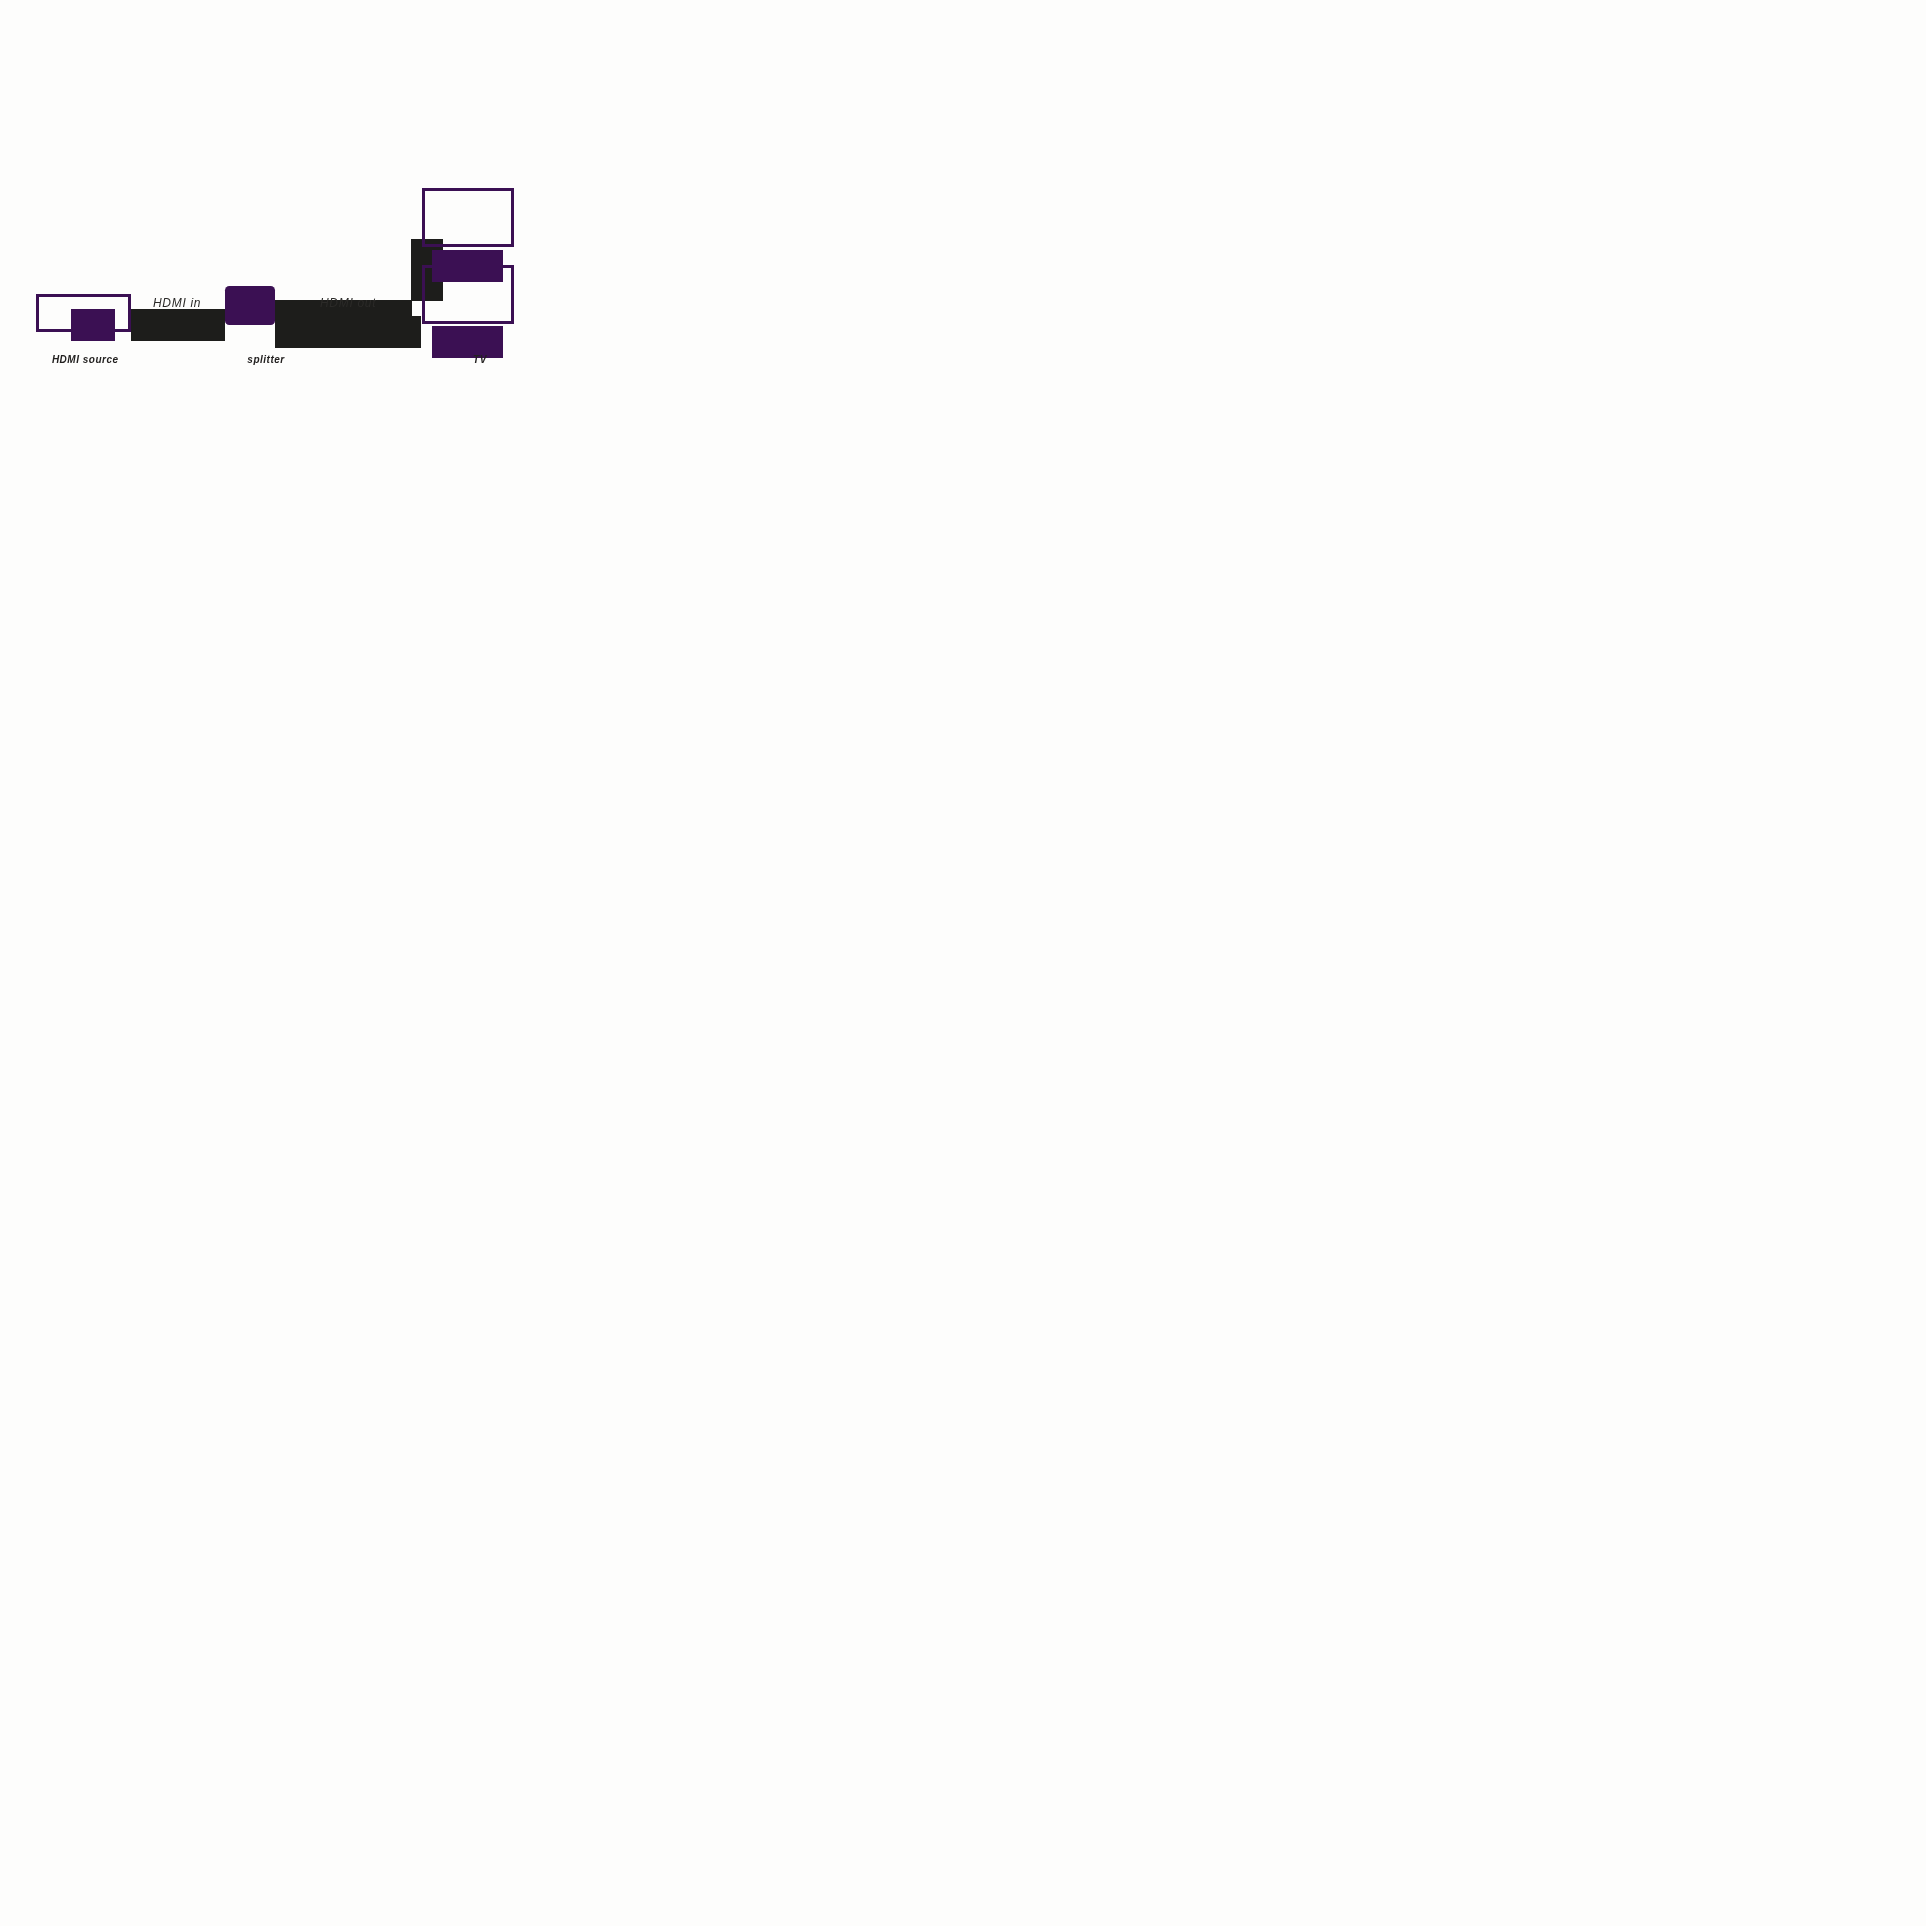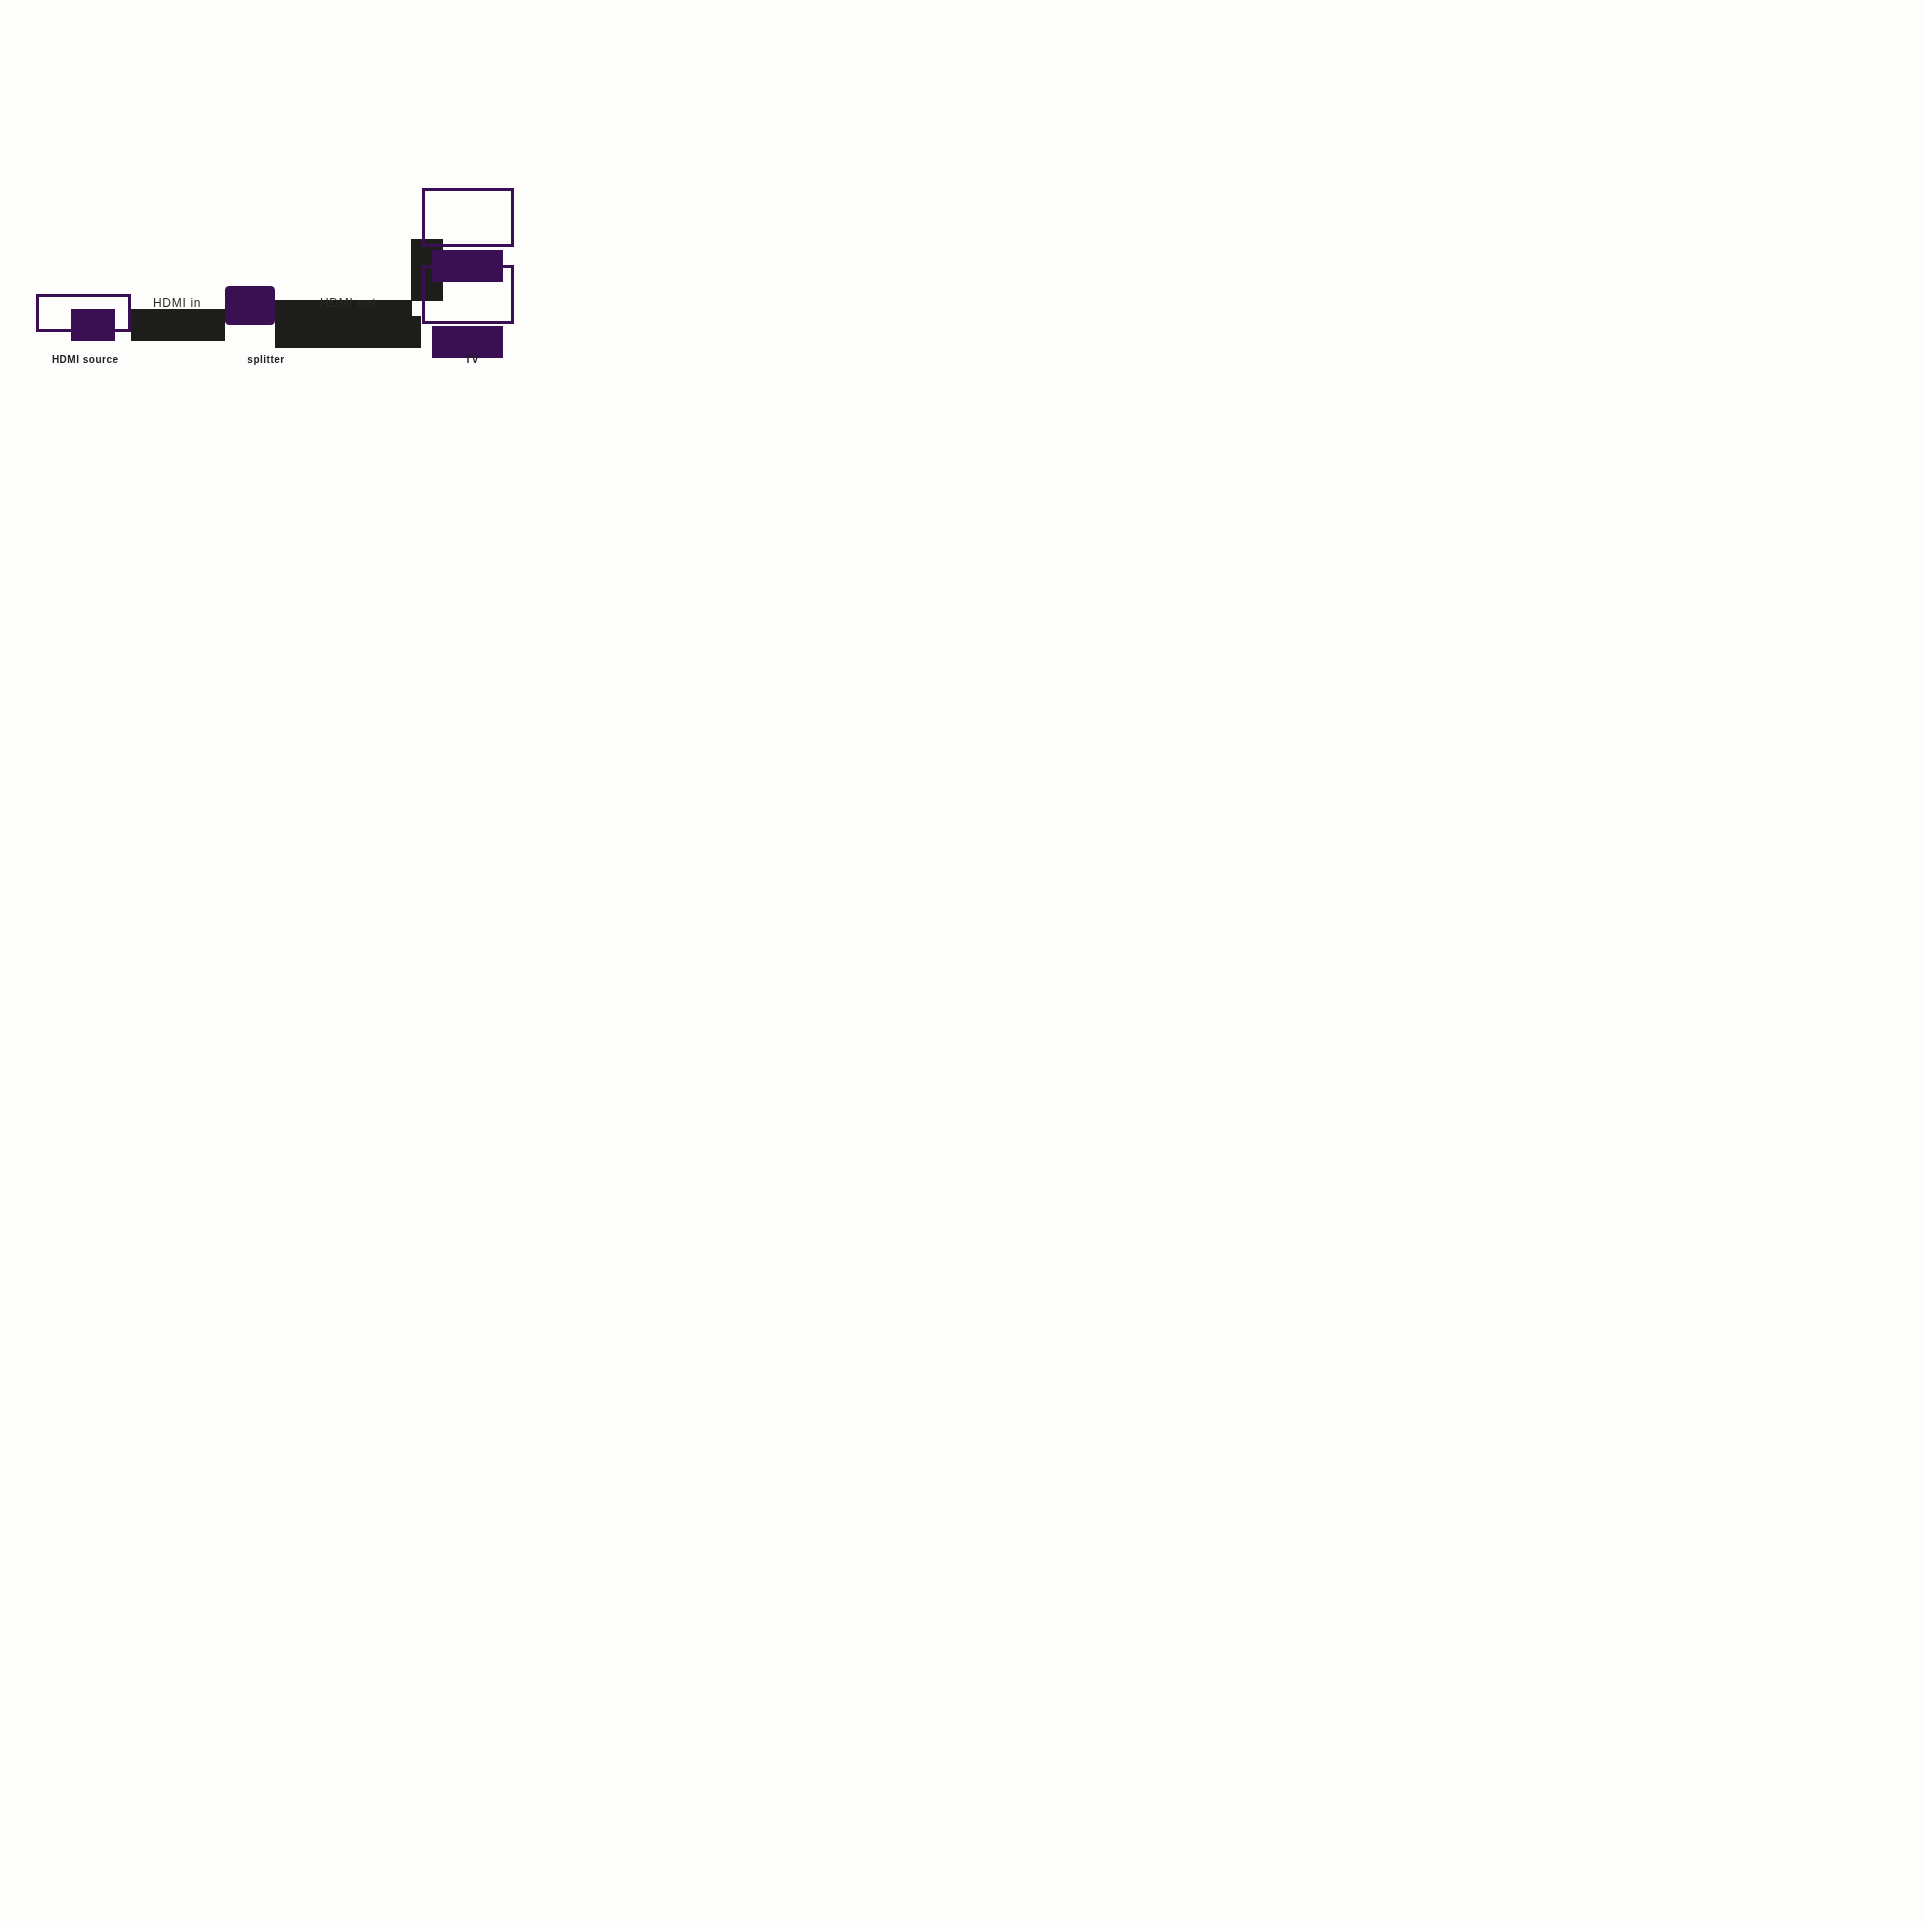--- a/index.html
+++ b/index.html
@@ -1,21 +1,21 @@
 <!DOCTYPE html>
 <html style="--purple: #3b1053; --wire: #1d1d1b; --label: #232120; --background: #fdfdfc;font-size:7.7px"><head>
 <meta charset="utf-8">
 <style>
   :root {
     --purple: #3b1053;
     --wire: #1d1d1b;
     --label: #232120;
     --background: #fdfdfc;
   }
-  * { margin: 0; padding: 16px; box-sizing: border-box; }
+  * { margin: 0; padding: 16px; box-sizing: border-box; font-style: italic; }
   html, body {
     background: var(--background);
     font-family: "Liberation Sans", sans-serif;
   }
   .canvas {
     position: relative;
     width: 482px;
     height: 482px;
     background: var(--background);
     overflow: hidden;
@@ -71,21 +71,21 @@
     text-align: center;
     font-size: 10px;
     font-weight: 700;
     letter-spacing: 0.5px;
     color: var(--label);
     line-height: 1.1;
     white-space: nowrap;
   }
   .label-source   { left: 3.9px; }
   .label-splitter { left: 186px; }
-  .label-tv       { left: 392px; }
+  .label-tv       { left: 400px; }
 
   .wire-label {
     position: absolute;
     top: 249px;
     width: 77px;
     text-align: center;
     font-size: 12px;
     font-weight: 300;
     letter-spacing: 0.7px;
     color: #2b2a28;

